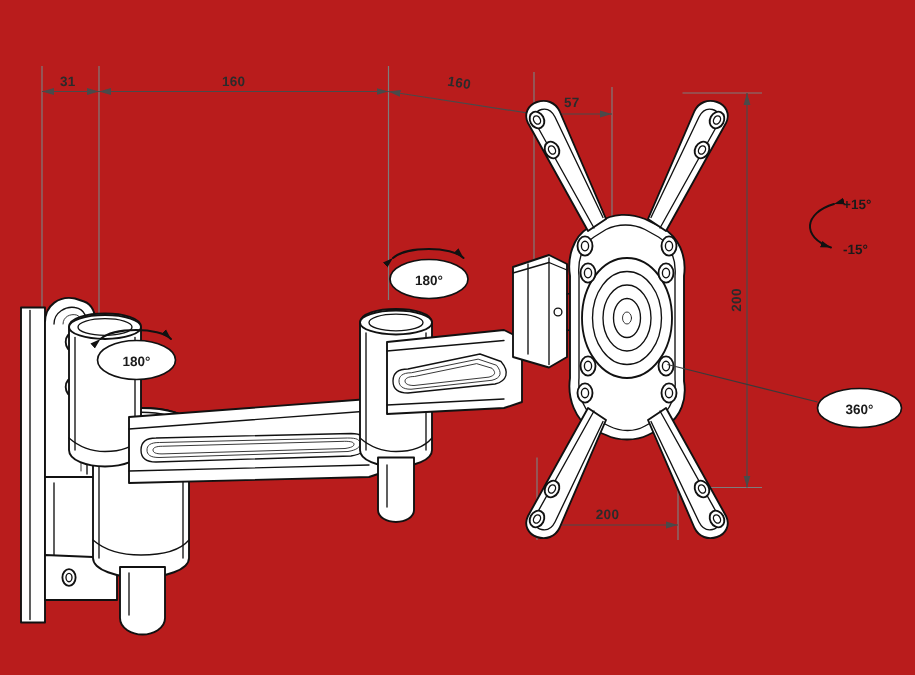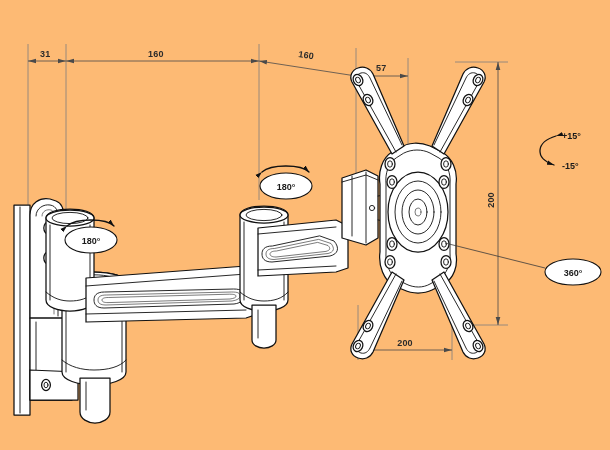--- a/index.html
+++ b/index.html
@@ -4,21 +4,21 @@
 <style>
   html, body {
     margin: 0;
     padding: 0;
     background: #ffffff;
   }
   #canvas-wrap {
     position: relative;
     width: 610px;
     height: 450px;
-    background: #fdba74;
+    background: #b91c1c;
     overflow: hidden;
     font-family: "Liberation Sans", sans-serif;
   }
   #drawing {
     position: absolute;
     left: 0;
     top: 0;
     width: 610px;
     height: 450px;
   }

